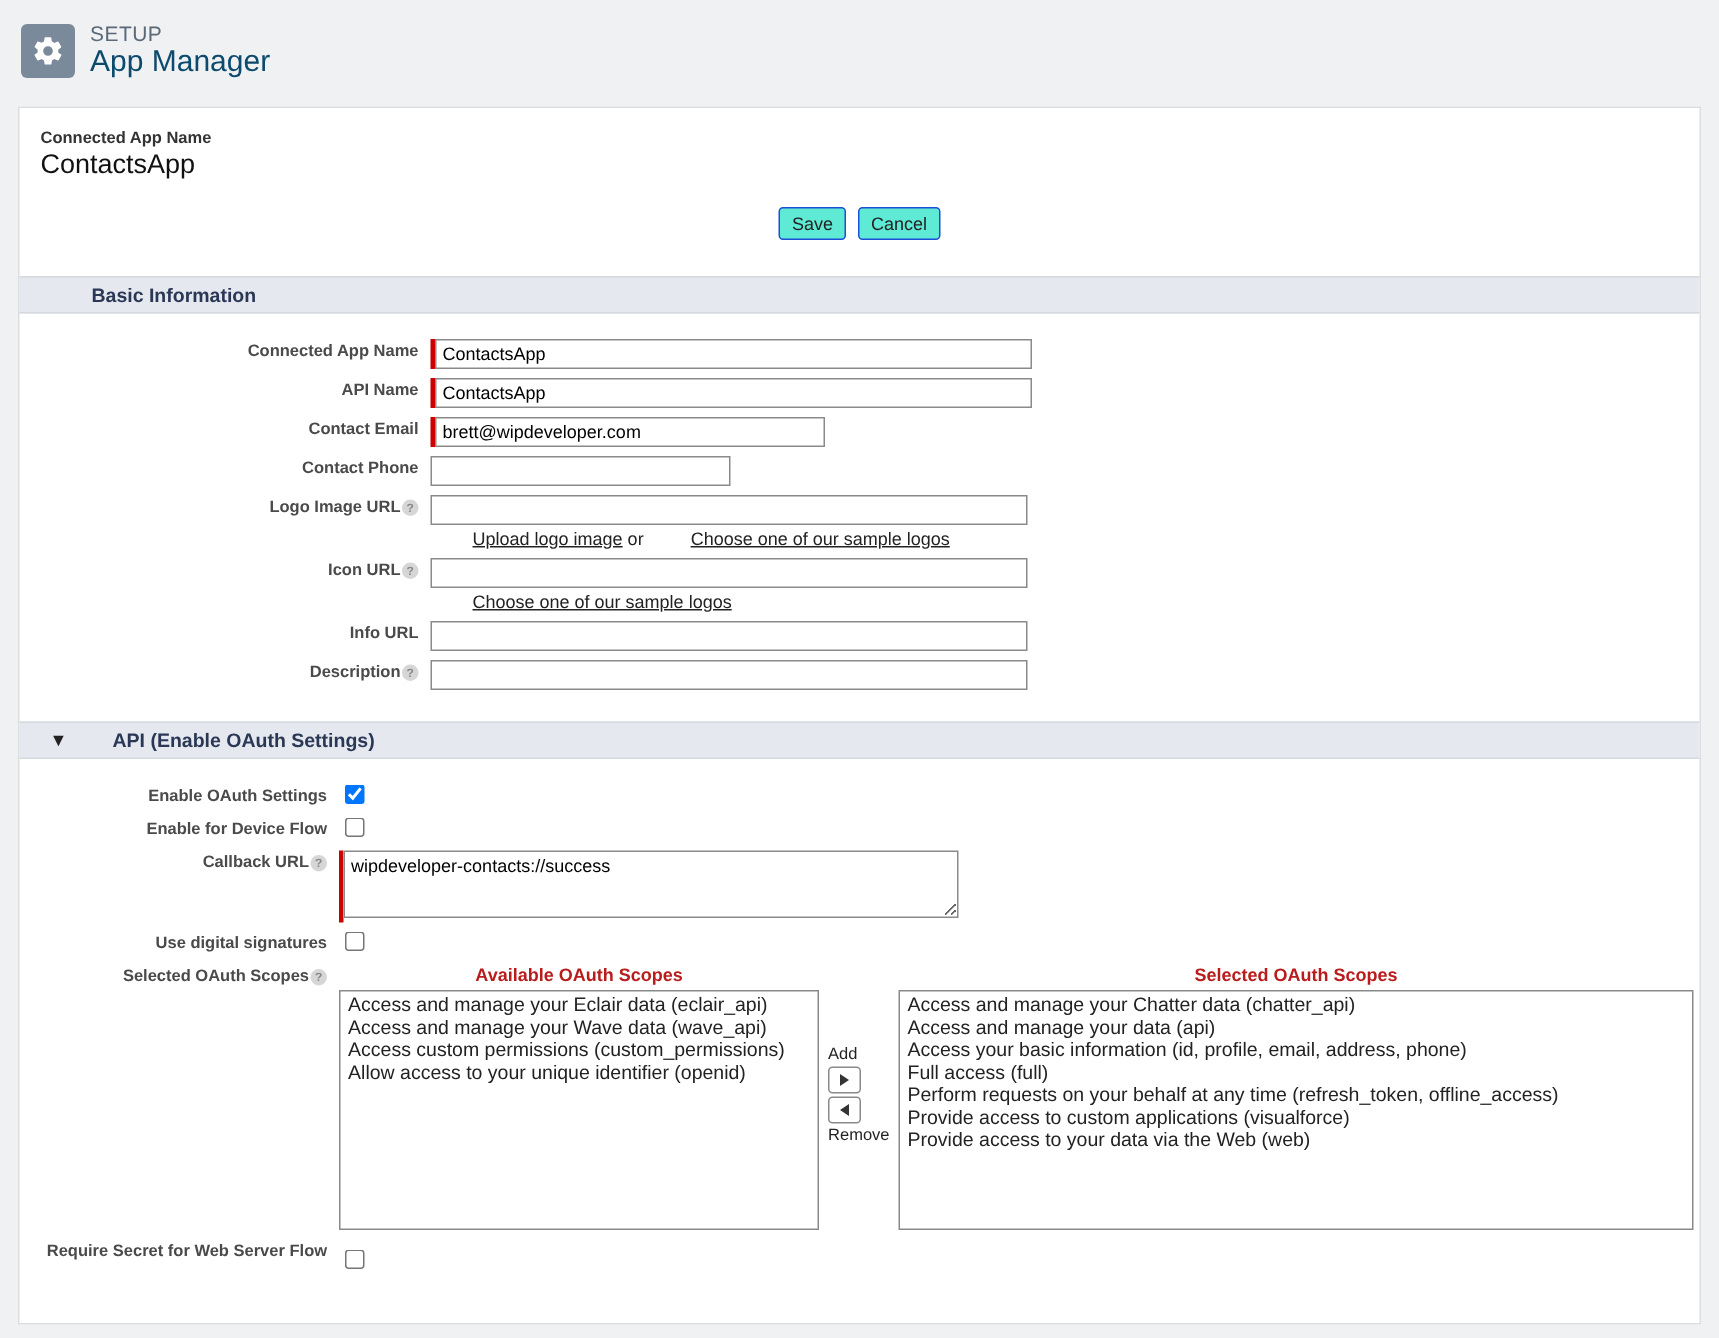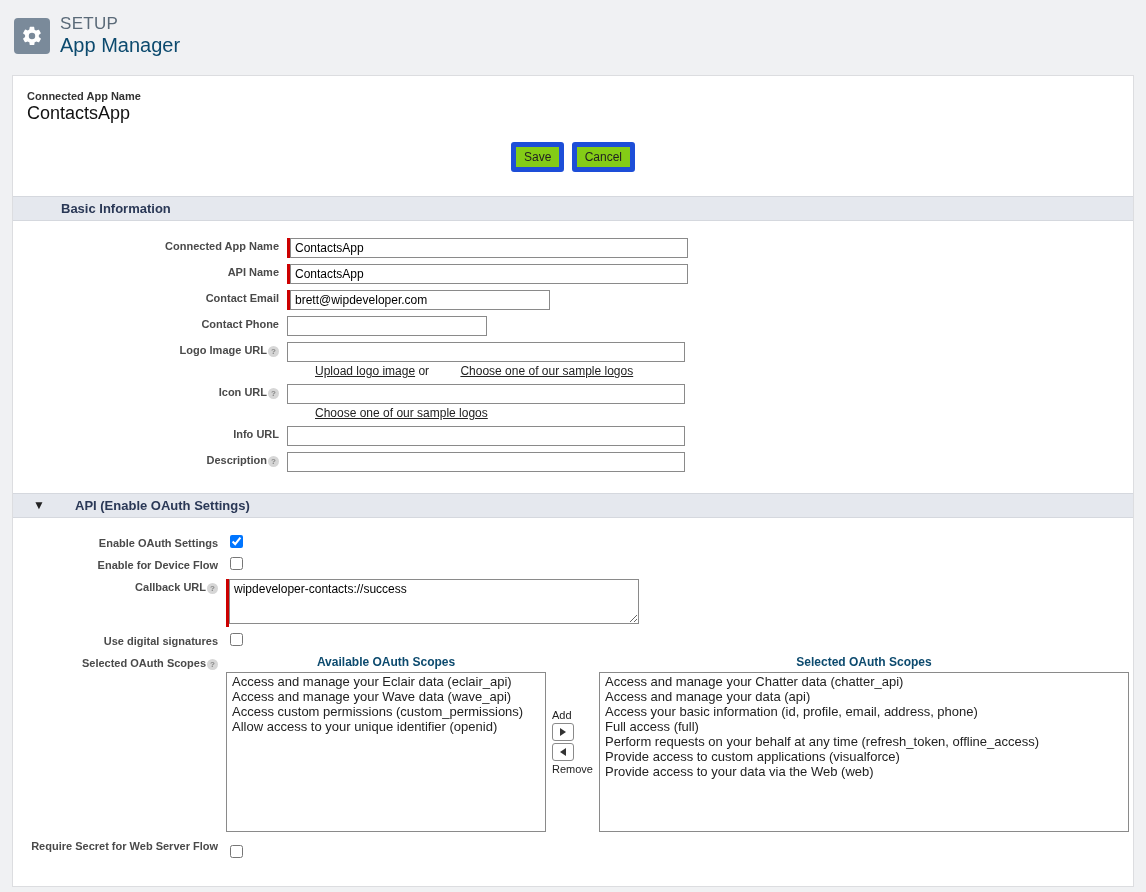--- a/index.html
+++ b/index.html
@@ -21,21 +21,21 @@
   .gear-badge {
     width: 36px; height: 36px;
     background: #7a8a9a;
     border-radius: 4px;
     display: flex;
     align-items: center;
     justify-content: center;
   }
   .gear-badge svg { fill: #fff; }
   .header-text .kicker {
-    font-size: 17px;
+    font-size: 14px;
     color: #5a6a78;
     letter-spacing: 0.3px;
   }
   .header-text .title {
     font-size: 20px;
     font-weight: 300;
     color: #0c4a6e;
   }
   .panel {
     background: #fff;
@@ -46,23 +46,23 @@
   }
   .app-name-block { padding: 4px 12px 6px 14px; }
   .app-name-label { font-size: 11px; font-weight: bold; color: #333; }
   .app-name-value { font-size: 18px; color: #111; margin-top: 1px; }
   .button-row { text-align: center; margin: 12px 0 24px 0; }
   .button-row button {
     font-family: inherit;
     font-size: 12px;
     padding: 3px 8px;
     margin: 0 2px;
-    border: 5px solid #1d4ed8;
+    border: 1px solid #1d4ed8;
     border-radius: 3px;
-    background: #84cc16;
+    background: #5eead4;
     cursor: pointer;
     color: #222;
   }
   .section-header {
     background: #e5e8ee;
     border-top: 1px solid #d5d8de;
     border-bottom: 1px solid #d5d8de;
     padding: 4px 0 4px 48px;
     font-weight: bold;
     color: #2a3856;
@@ -113,21 +113,21 @@
   .w-wide { width: 398px; }
   .w-med  { width: 260px; }
   .w-narrow { width: 200px; }
   .link-row { font-size: 12px; margin-top: 2px; }
   .link-row a { color: #222; text-decoration: underline; cursor: pointer; margin-left: 28px; }
   .link-row .or { text-decoration: none; }
   textarea.callback { width: 410px; height: 45px; resize: both; }
 
   .scopes-wrap { display: flex; align-items: flex-start; gap: 6px; margin-left: 0; }
   .scopes-col { display: flex; flex-direction: column; }
-  .scopes-title { text-align: center; font-weight: bold; font-size: 12px; color: #0c4a6e; margin-bottom: 3px; }
+  .scopes-title { text-align: center; font-weight: bold; font-size: 12px; color: #b91c1c; margin-bottom: 3px; }
   .scopes-list {
     width: 320px; height: 160px;
     border: 1px solid #8a8a8a;
     overflow-y: scroll;
     background: #fff;
     font-size: 13px;
     padding: 1px;
   }
   .scopes-list.wide { width: 530px; }
   .scopes-list .scope-item { padding: 0 4px; cursor: pointer; white-space: nowrap; }

